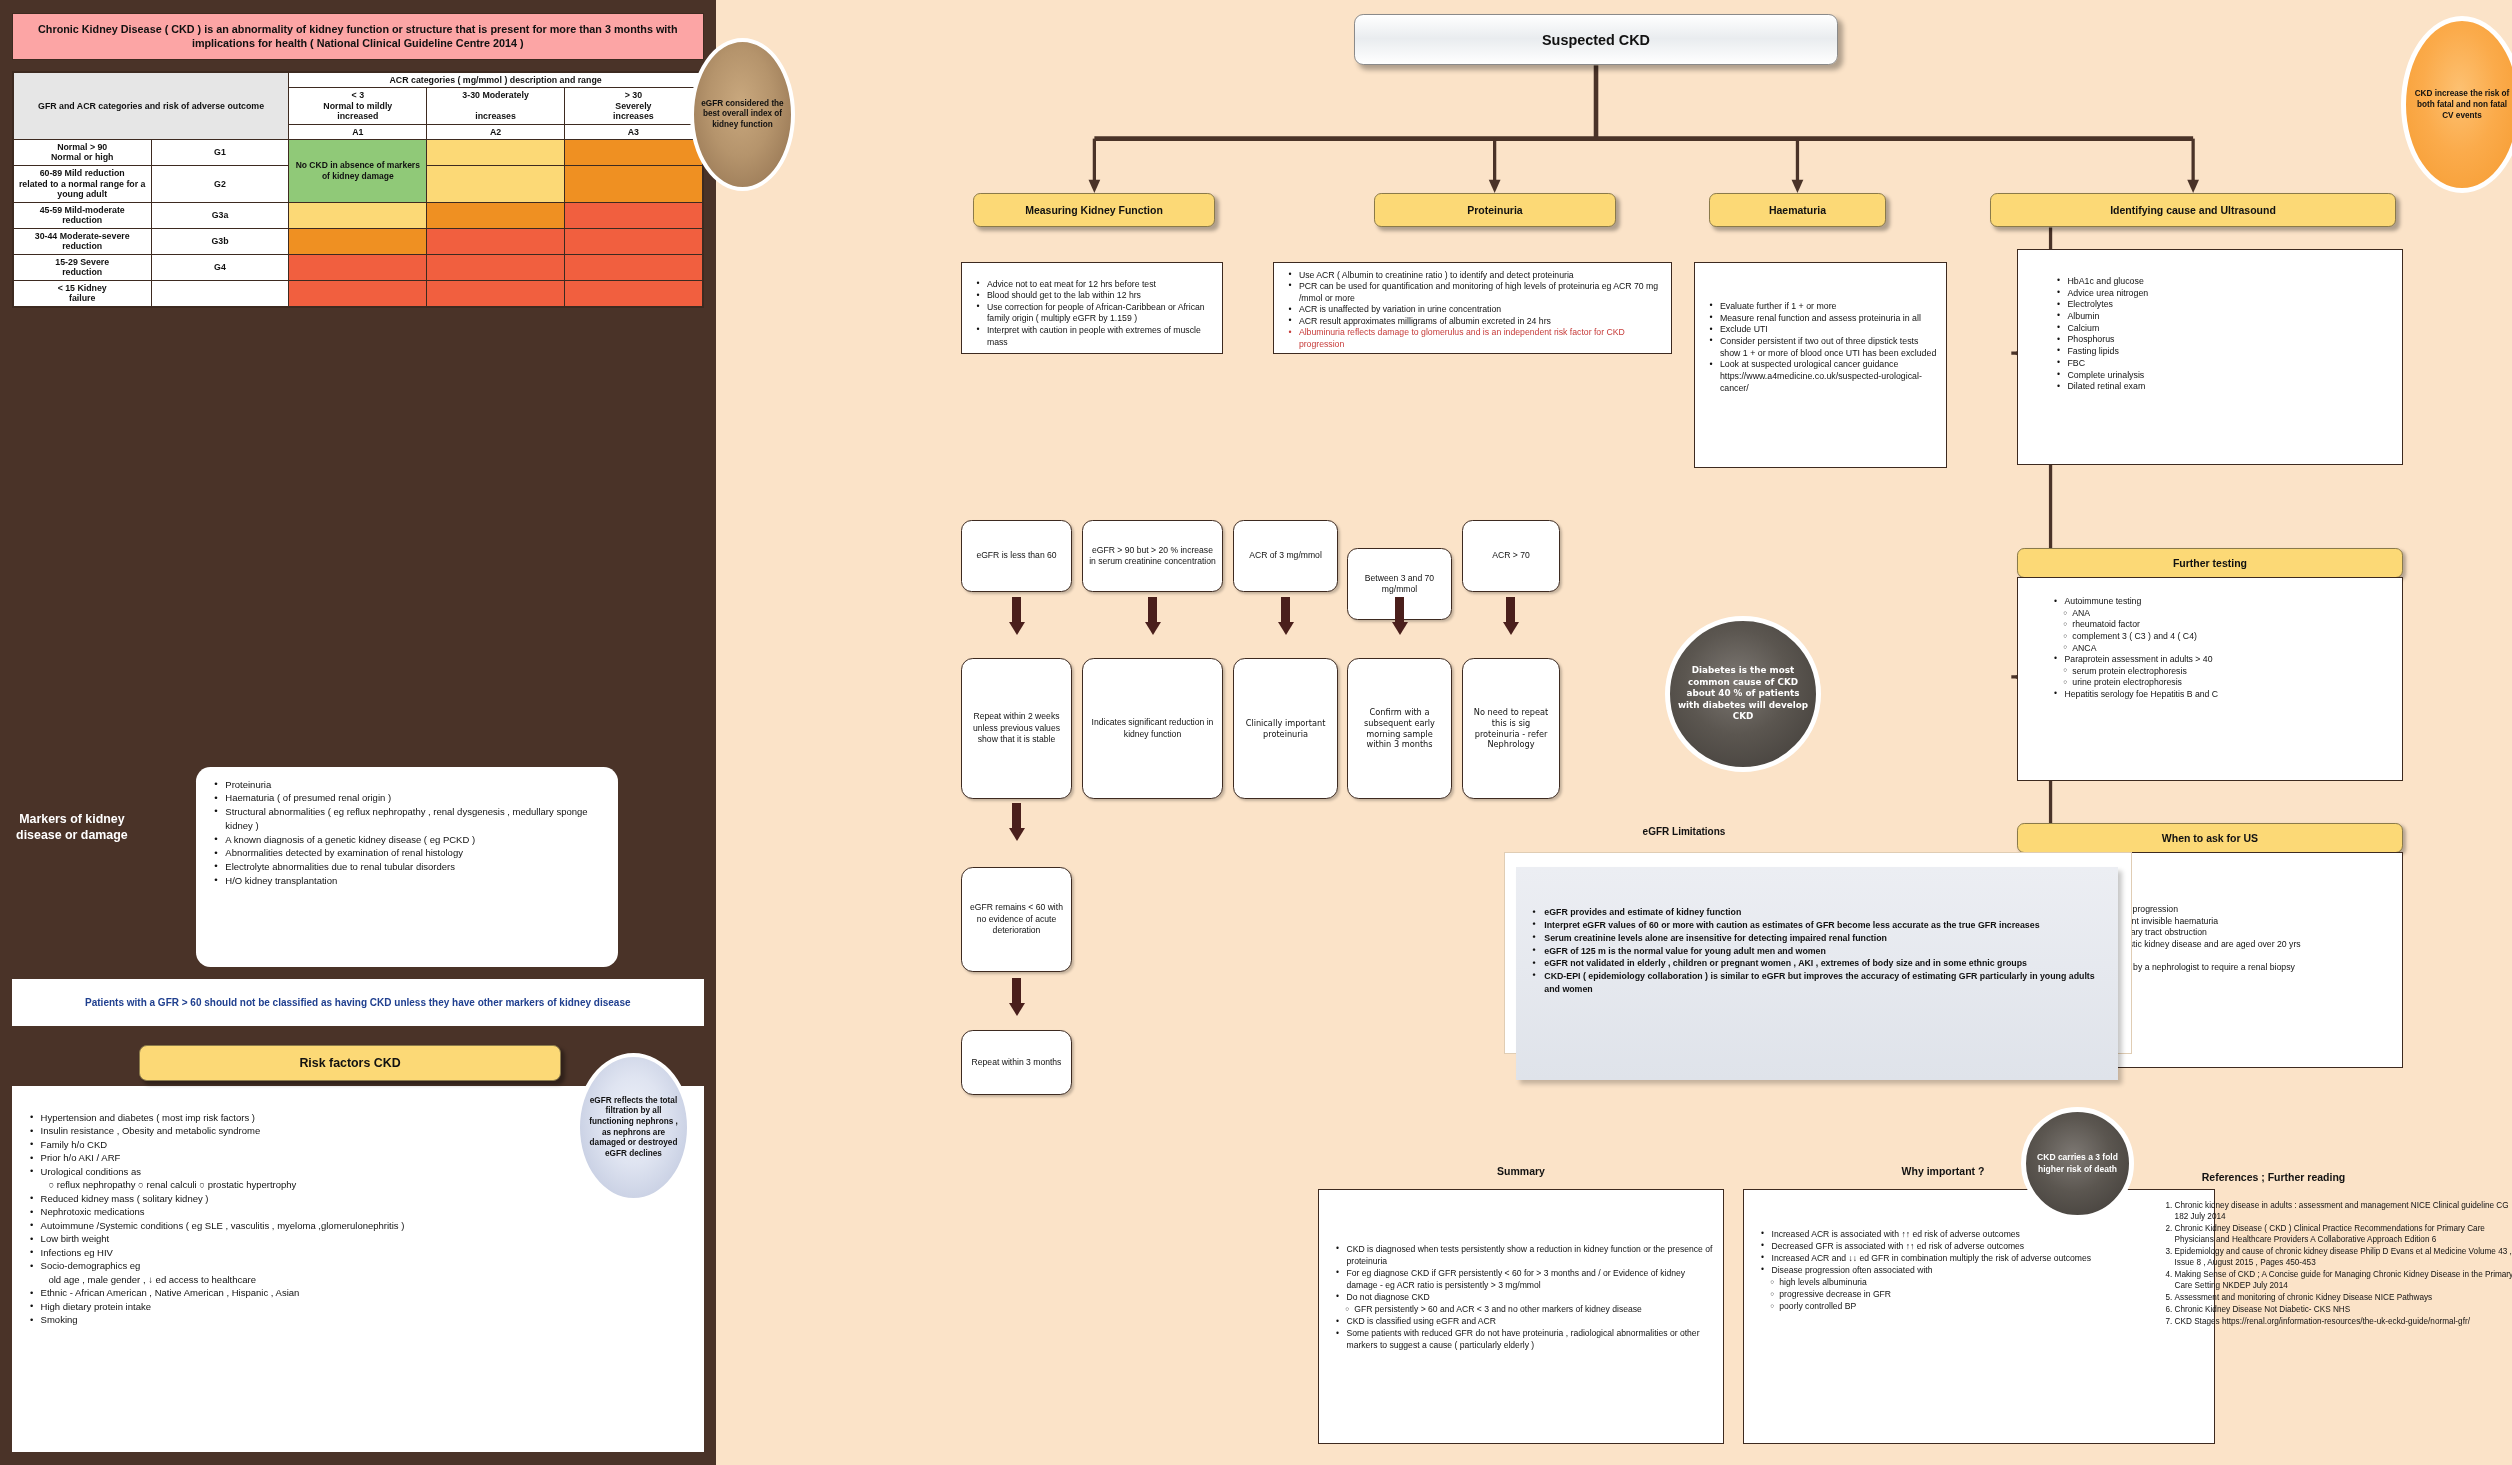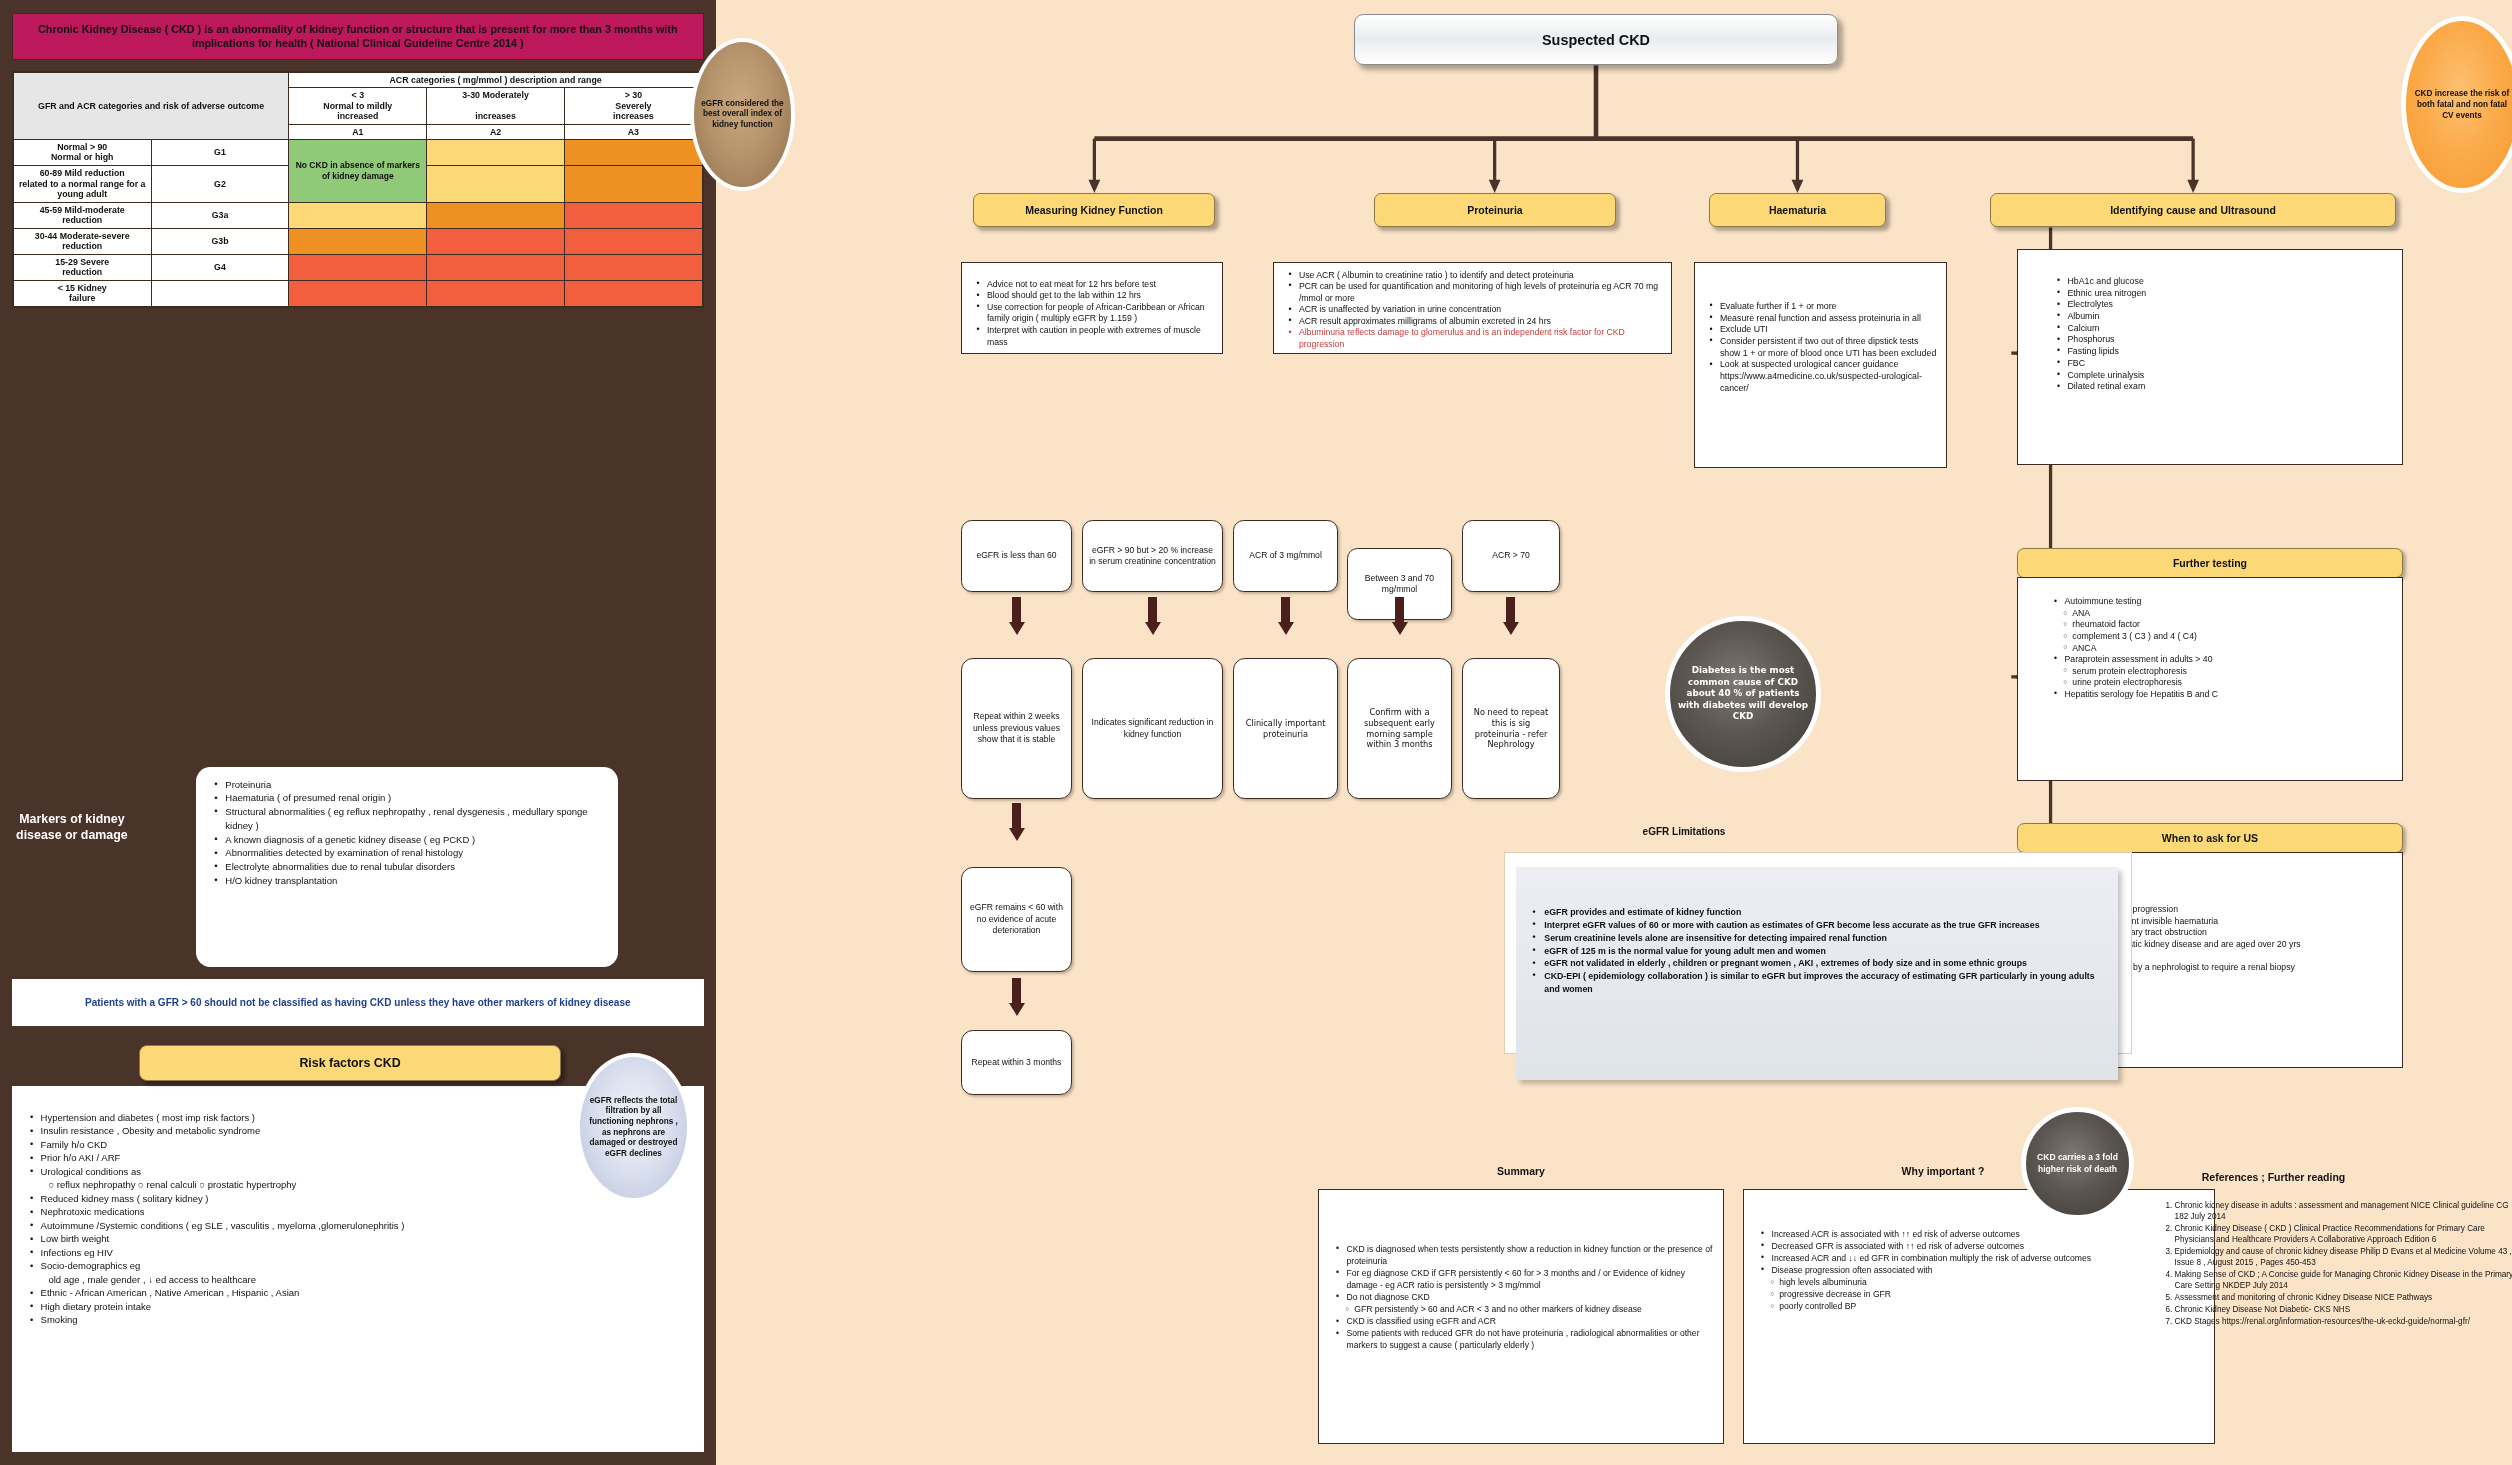--- a/index.html
+++ b/index.html
@@ -8,21 +8,21 @@
     font-family: "Liberation Sans", sans-serif;
     background:#4a3328;
     position:relative;
     overflow:hidden;
   }
   
   #left-panel{
     position:absolute; left:0; top:0; width:716px; height:1465px;
     background:#4a3328;
   }
-  .wbox{ background:#be185d; border:1.3px solid #3d2a20; }
+  .wbox{ background:#fca5a5; border:1.3px solid #3d2a20; }
   #definition-box{
     position:absolute; left:11.8px; top:13px; width:692px; height:47px;
     display:flex; align-items:center; justify-content:center; text-align:center;
     font-size:10.8px; font-weight:bold; color:#111; line-height:1.25; padding:2.6px 9.2px;
   }
   
   #gfr-table{
     position:absolute; left:11.8px; top:71px; width:692px; height:237px;
     border:1.3px solid #3d2a20; background:#fff;
   }
@@ -396,21 +396,21 @@
         <li>Evaluate further if 1 + or more</li>
         <li>Measure renal function and assess proteinuria in all</li>
         <li>Exclude UTI</li>
         <li>Consider persistent if two out of three dipstick tests show 1 + or more of blood once UTI has been excluded</li>
         <li>Look at suspected urological cancer guidance https://www.a4medicine.co.uk/suspected-urological-cancer/</li>
       </ul>
   </div>
   <div id="box-identify" class="detail-box">
     <ul id="list-identify">
         <li>HbA1c and glucose</li>
-        <li>Ethnic urea nitrogen</li>
+        <li>Advice urea nitrogen</li>
         <li>Electrolytes</li>
         <li>Albumin</li>
         <li>Calcium</li>
         <li>Phosphorus</li>
         <li>Fasting lipids</li>
         <li>FBC</li>
         <li>Complete urinalysis</li>
         <li>Dilated retinal exam</li>
       </ul>
   </div>

